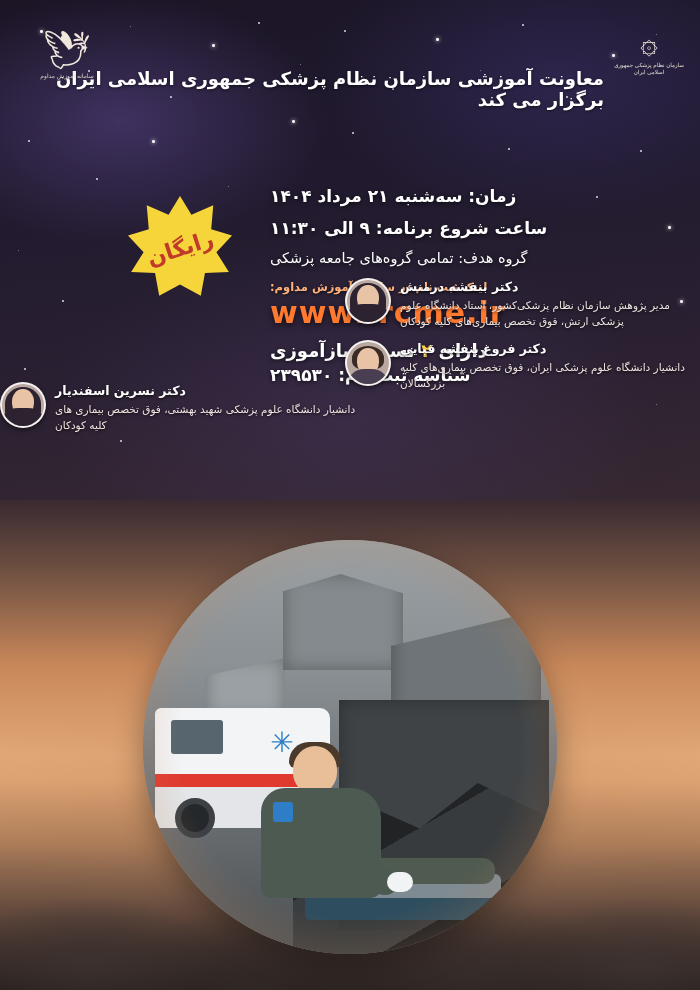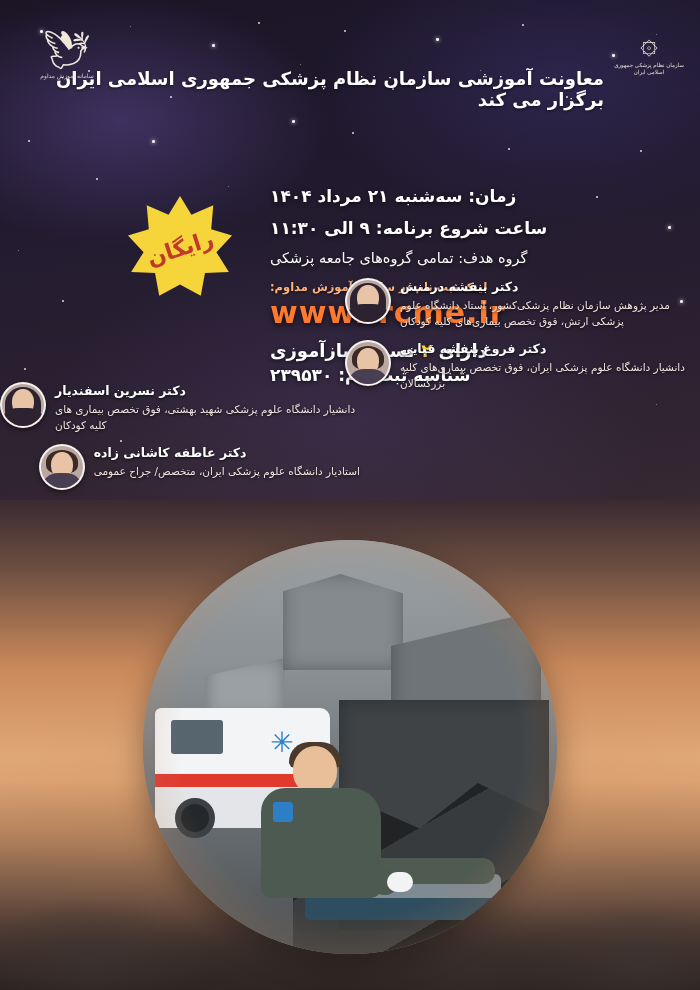--- a/index.html
+++ b/index.html
@@ -410,31 +410,20 @@
       <div class="photo scarf">
         <div class="hairv"></div>
           <div class="face"></div>
           <div class="body"></div>
       </div>
       <div class="txt">
         <div class="nm">دکتر نسرین اسفندیار</div>
         <div class="rl">دانشیار دانشگاه علوم پزشکی شهید بهشتی، فوق تخصص بیماری های کلیه کودکان</div>
       </div>
     </div>
-    <div class="spk">
-      <div class="photo">
-        <div class="hairv"></div>
-          <div class="face"></div>
-          <div class="body"></div>
-      </div>
-      <div class="txt">
-        <div class="nm">دکتر عاطفه کاشانی زاده</div>
-        <div class="rl">استادیار دانشگاه علوم پزشکی ایران، متخصص/ جراح عمومی</div>
-      </div>
-    </div>
   </div>
 
   <div class="scene">
     <div class="rubble-sky"></div>
     <div class="bldg b4"></div>
     <div class="bldg b1"></div>
     <div class="bldg b2"></div>
     <div class="bldg b3"></div>
     <div class="debris"></div>
     <div class="ambu">

